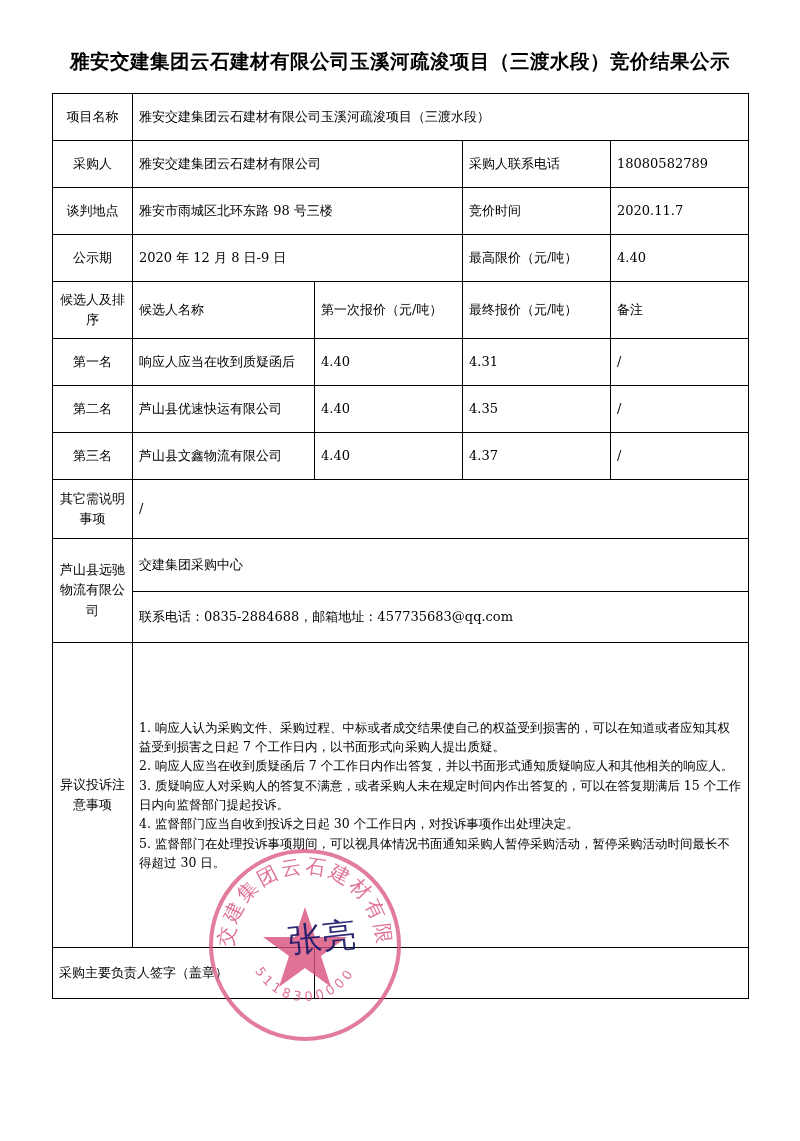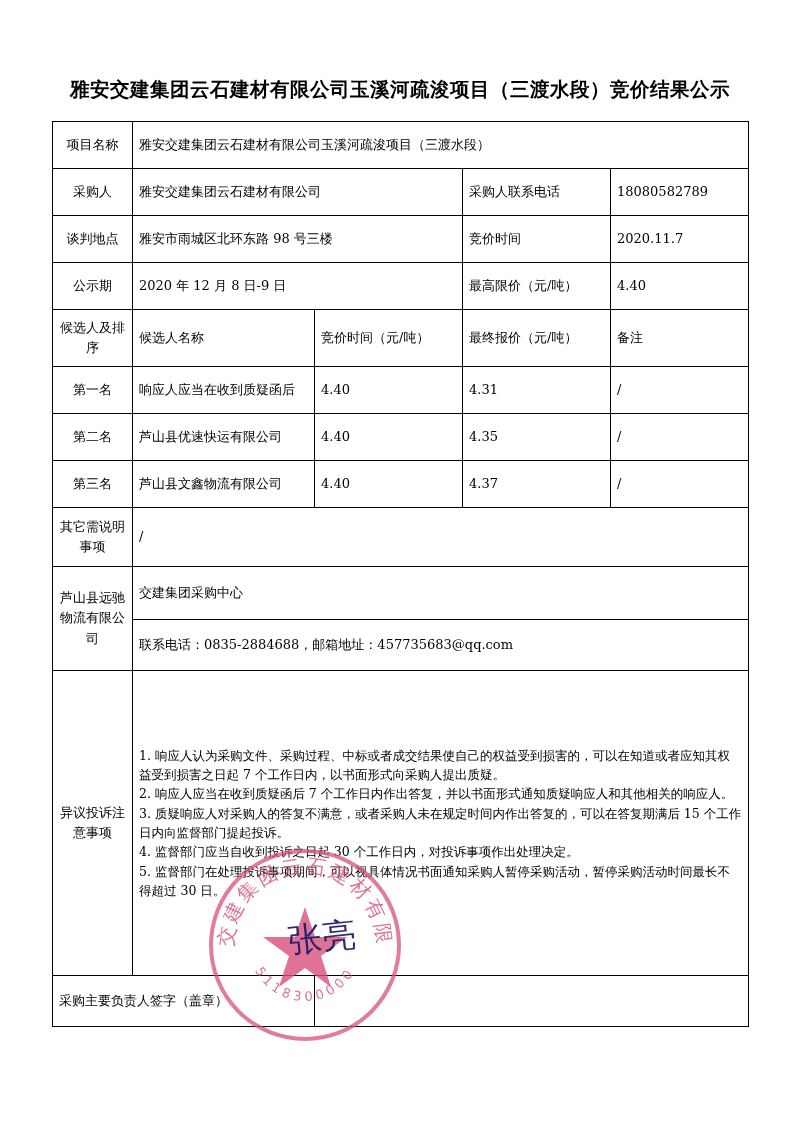--- a/index.html
+++ b/index.html
@@ -12,21 +12,21 @@
     height: 1141px;
     font-family: "DejaVu Sans", "Liberation Sans", sans-serif;
     color: #000;
     position: relative;
     overflow: hidden;
   }
   .page {
     width: 800px;
     height: 1141px;
     box-sizing: border-box;
-    padding: 76px 52px 0 52px;
+    padding: 48px 52px 0 52px;
     position: relative;
   }
   .doc-title {
     font-size: 19.5px;
     font-weight: bold;
     text-align: center;
     letter-spacing: 0.5px;
     margin: 0 0 18px 0;
     white-space: nowrap;
     font-family: "DejaVu Serif", "Liberation Serif", serif;
@@ -130,21 +130,21 @@
       <tr>
         <td class="label-cell tall">公示期</td>
         <td class="c tall" colspan="2">2020 年 12 月 8 日-9 日</td>
         <td class="c tall">最高限价（元/吨）</td>
         <td class="c tall">4.40</td>
       </tr>
 
       <tr>
         <td class="label-cell" style="height:44px">候选人及排序</td>
         <td class="c">候选人名称</td>
-        <td class="c">竞价时间（元/吨）</td>
+        <td class="c">第一次报价（元/吨）</td>
         <td class="c">最终报价（元/吨）</td>
         <td class="c">备注</td>
       </tr>
 
       <tr>
         <td class="label-cell tall">第一名</td>
         <td class="l tall pad-l">响应人应当在收到质疑函后</td>
         <td class="c tall">4.40</td>
         <td class="c tall">4.31</td>
         <td class="c tall">/</td>

